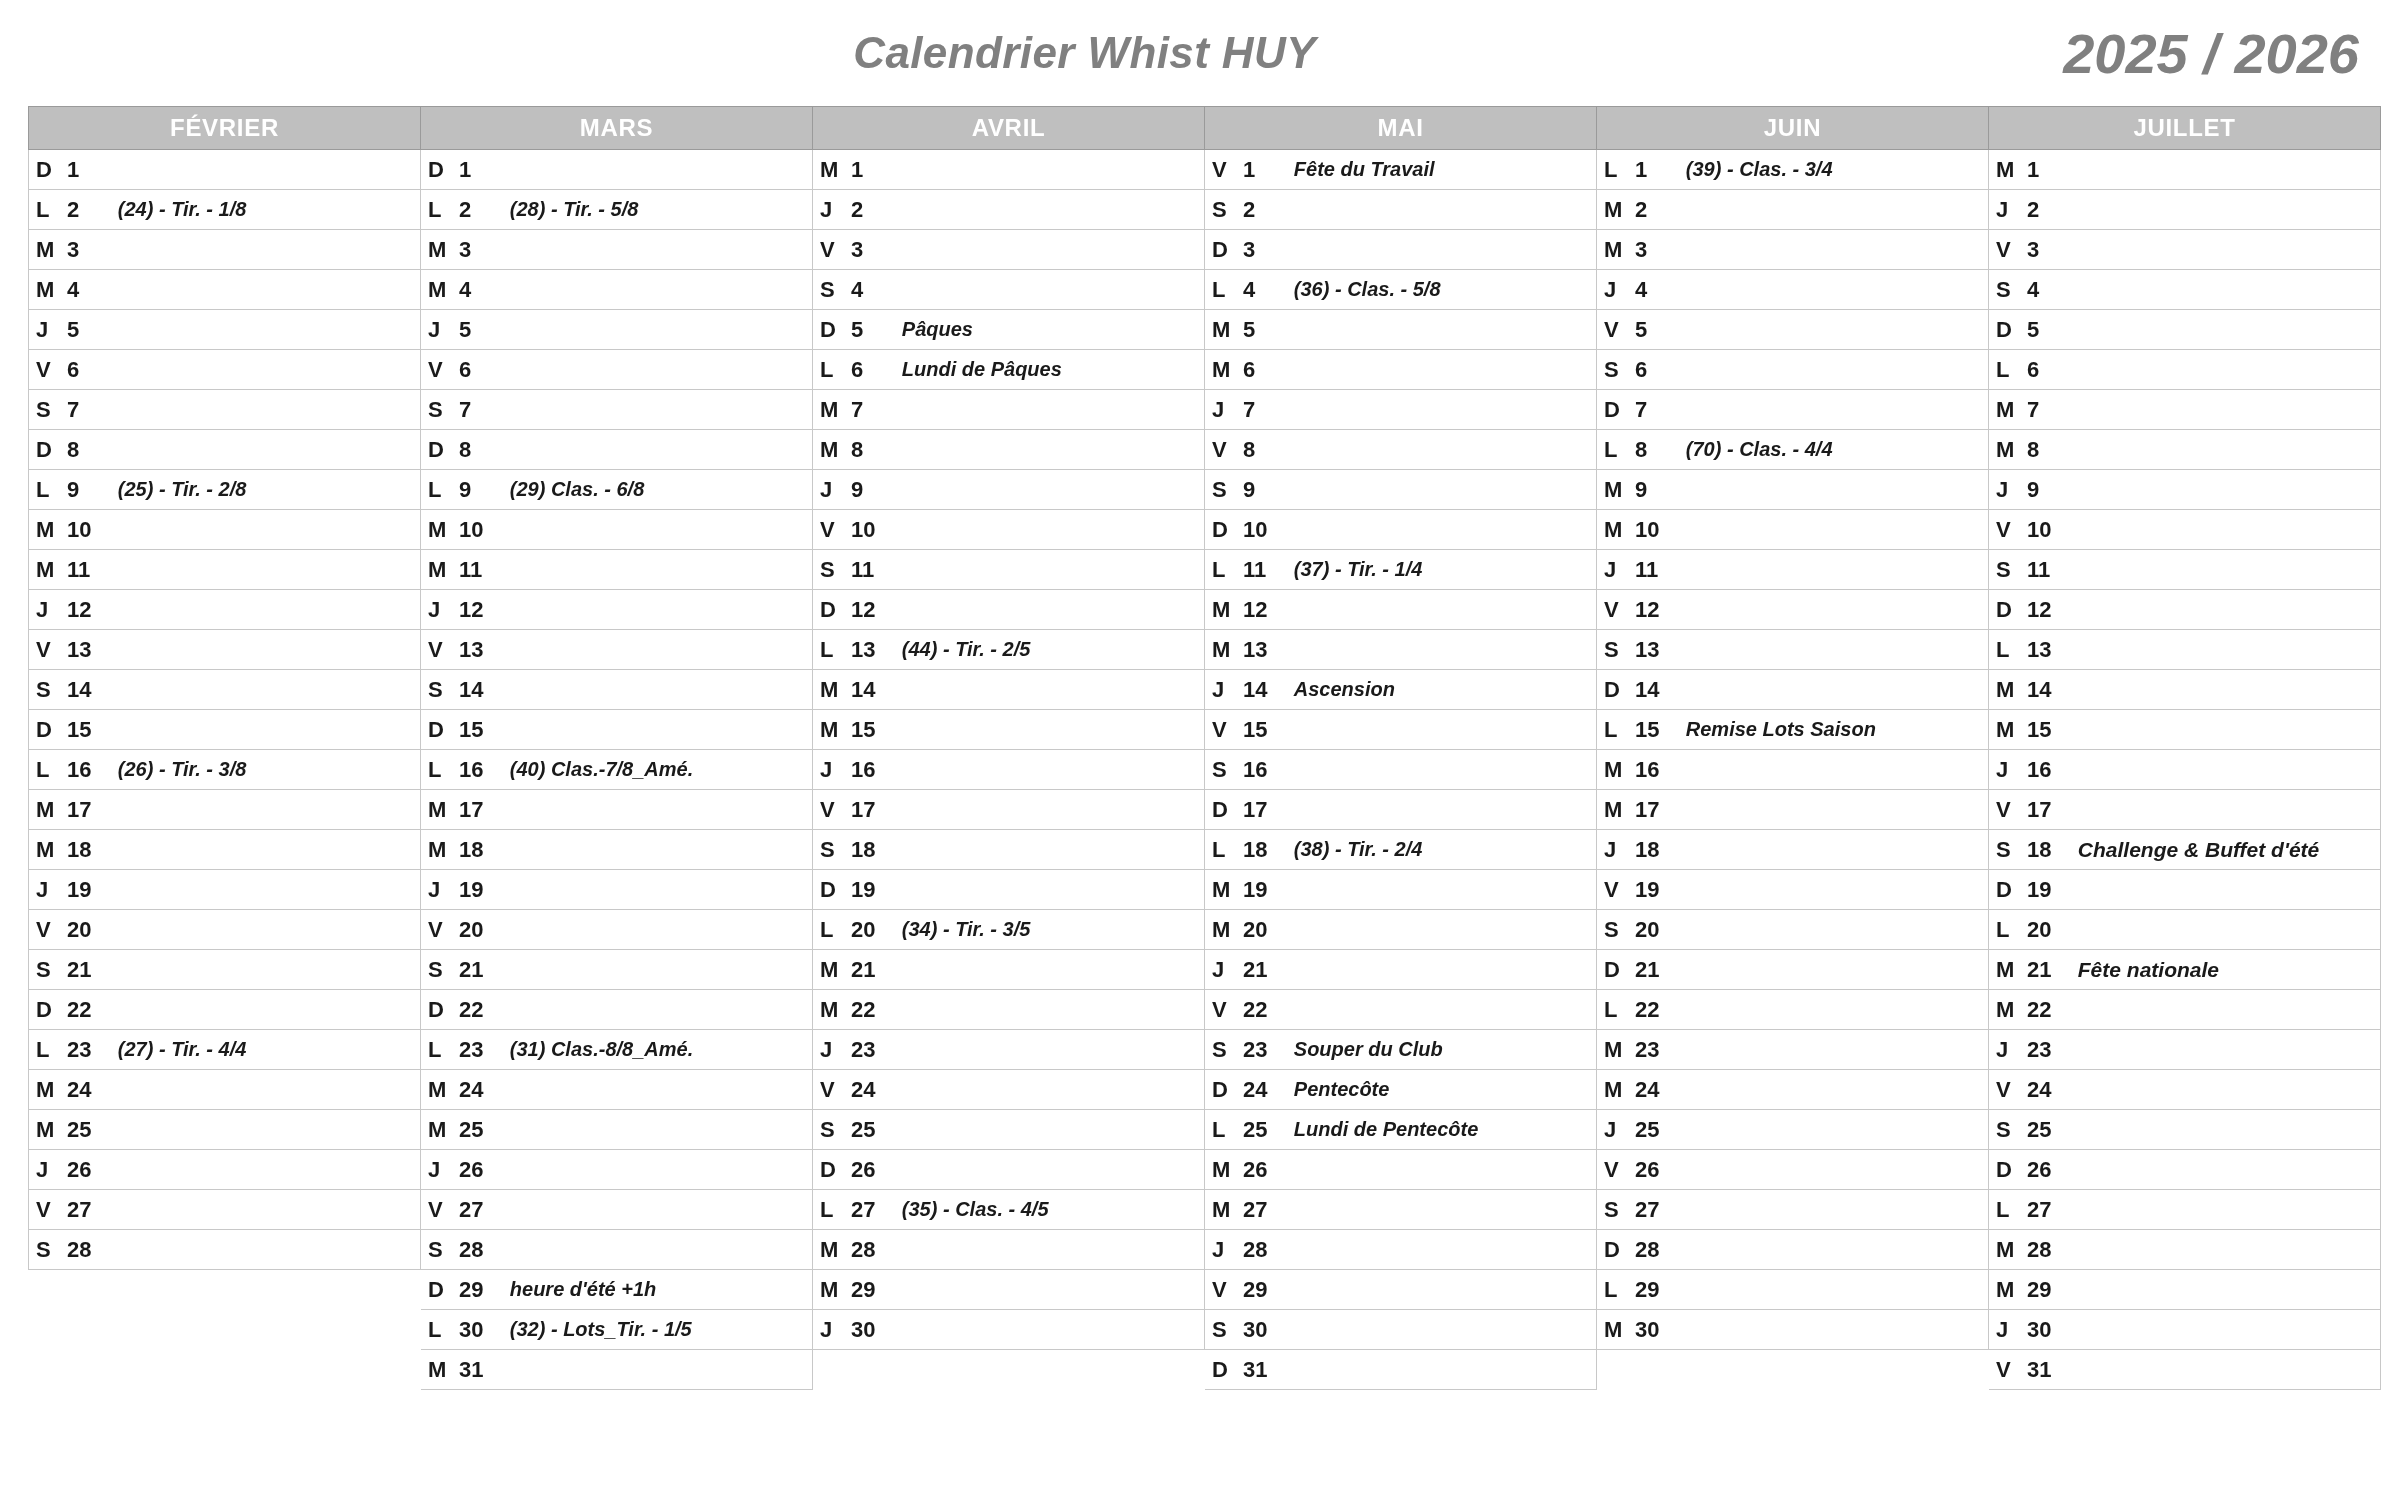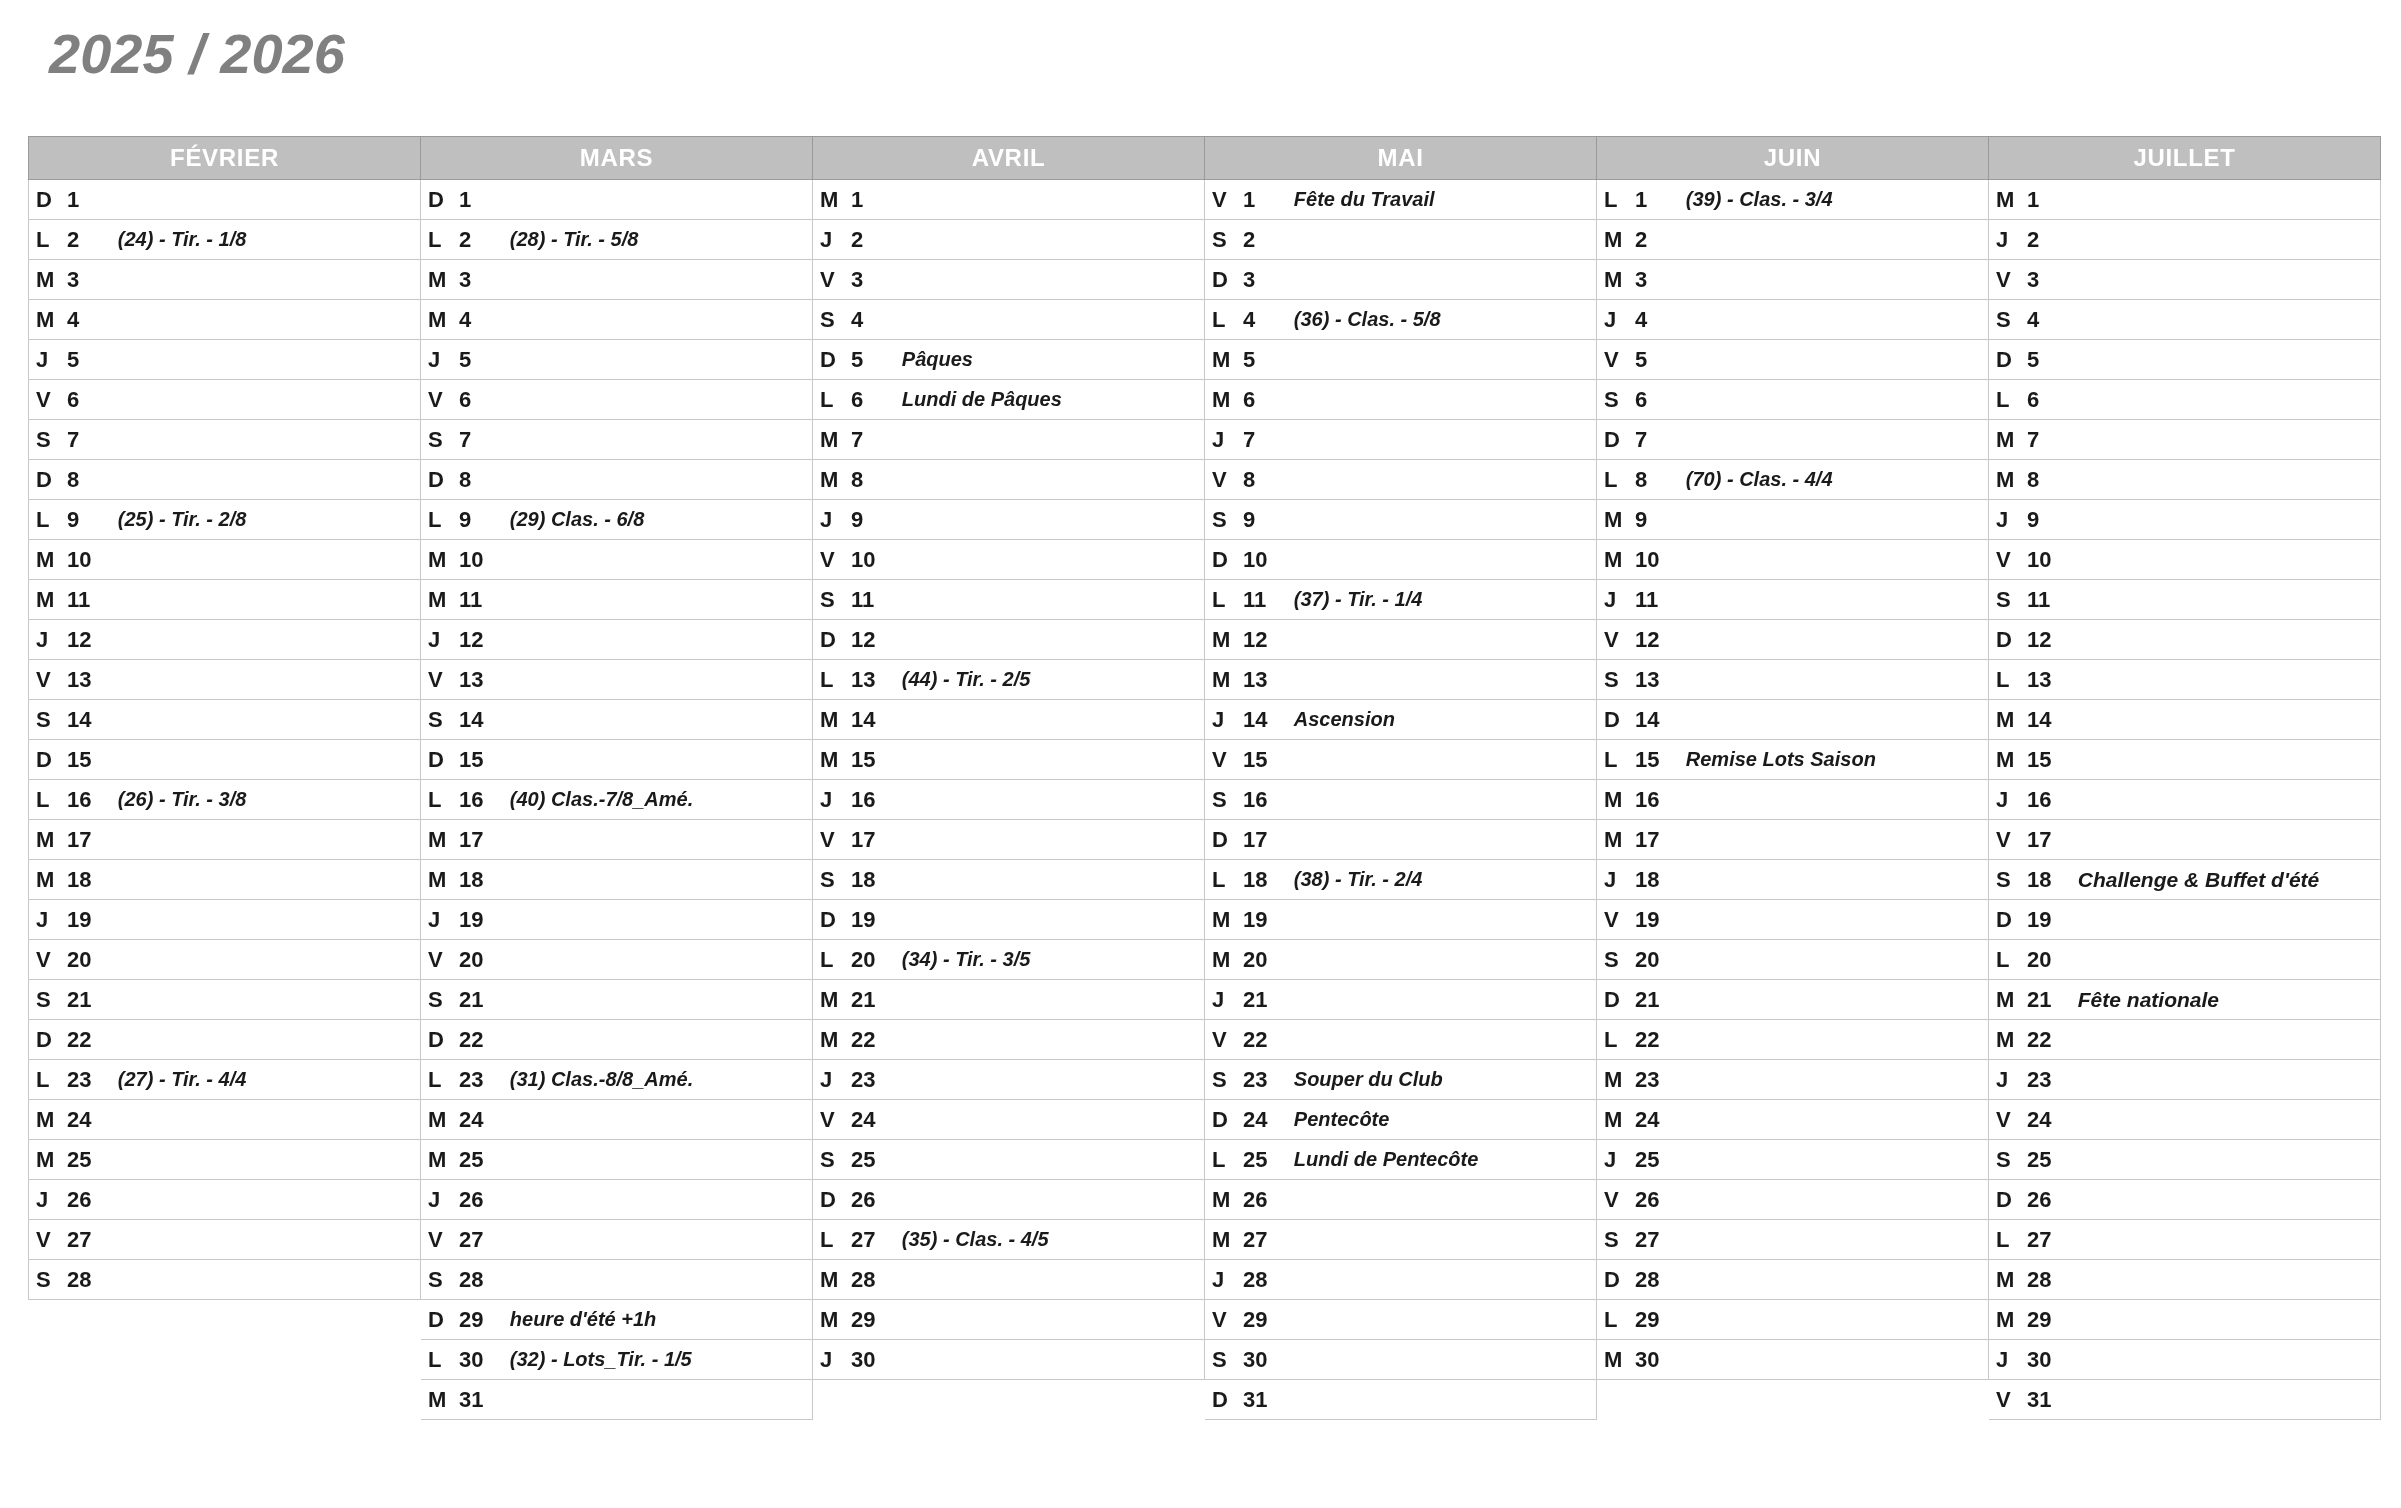--- a/index.html
+++ b/index.html
@@ -42,21 +42,20 @@
   .title-year {
     font-size: 56px;
     font-weight: bold;
     font-style: italic;
     color: #808080;
     white-space: nowrap;
   }
   
   .cal-wrap {
     padding: 0 7px;
-    margin-top: 30px;
   }
   table.cal {
     border-collapse: collapse;
     table-layout: fixed;
     width: 2352px;
     border: 1.4px solid #6e6e6e;
   }
   table.cal col { width: 392px; }
   table.cal th {
     background: #bfbfbf;
@@ -124,20 +123,21 @@
   td.f-empty { border-left: 0.7px solid #c8c8c8; border-right: 0.7px solid #c8c8c8; }
   
   .note.small { font-size: 21px; }
 </style>
 </head>
 <body>
 
 <div class="page">
 
   <div class="titlebar">
+    <div class="title-main">Calendrier Whist HUY</div>
     <div class="title-year">2025 / 2026</div>
   </div>
 
   <div class="cal-wrap">
     <table class="cal">
       <colgroup>
         <col>
           <col>
           <col>
           <col>

